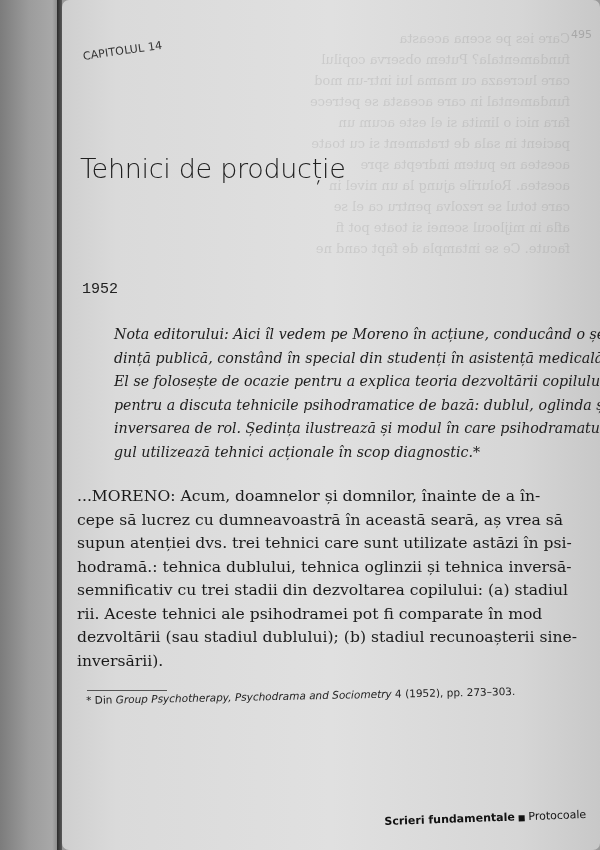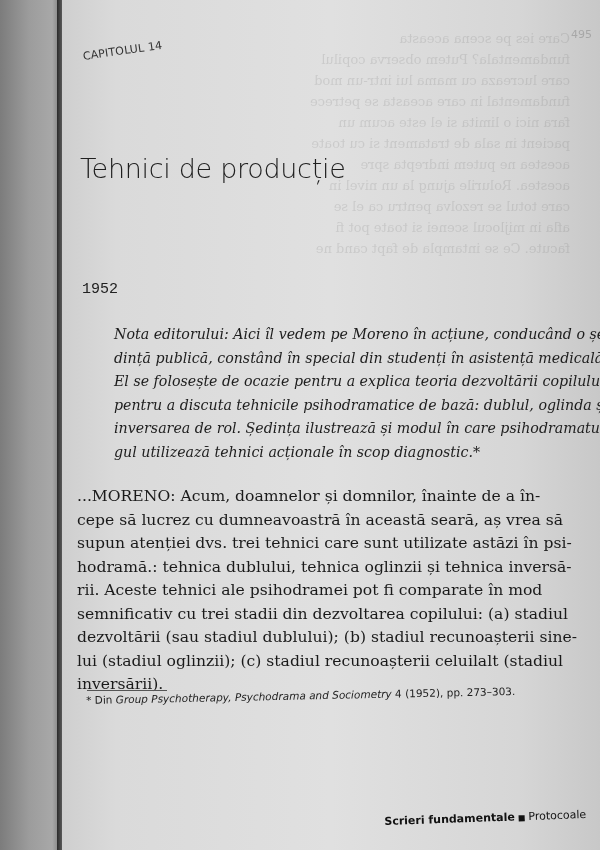--- a/index.html
+++ b/index.html
@@ -13,20 +13,21 @@
     background:linear-gradient(to right,#7c7c7c 0%,#9c9c9c 50%,#a8a8a8 90%,#8a8a8a 100%);
   }
   .spine {
     position:absolute; left:57px; top:0; width:5px; height:850px;
     background:linear-gradient(to right,#2a2a2a,#5a5a5a);
   }
   .page {
     position:absolute; left:62px; top:0; width:538px; height:850px;
     background:linear-gradient(to right,#cfcfcf 0%,#dadada 10%,#e0e0e0 50%,#d6d6d6 85%,#c8c8c8 100%);
     overflow:hidden;
+    border-radius:7px;
   }
   .bleed {
     position:absolute; right:30px; top:28px; width:260px; height:230px;
     color:rgba(60,60,60,0.12); font-size:13px; line-height:21px;
     overflow:hidden; transform:scaleX(-1); font-family:"DejaVu Serif", serif;
   }
   .bleed-num { position:absolute; right:8px; top:28px; color:rgba(60,60,60,0.25); font-size:11px; font-family:"DejaVu Sans", sans-serif;}
   .chapter {
     position:absolute; left:20px; top:50px;
     font-family:"DejaVu Sans", sans-serif; font-size:11px; color:#333;
@@ -96,24 +97,23 @@
     <p>pentru a discuta tehnicile psihodramatice de bază: dublul, oglinda și</p>
     <p>inversarea de rol. Ședința ilustrează și modul în care psihodramatur-</p>
     <p>gul utilizează tehnici acționale în scop diagnostic.*</p>
   </div>
 
   <div class="body">
     <p>...MORENO: Acum, doamnelor și domnilor, înainte de a în-</p>
     <p>cepe să lucrez cu dumneavoastră în această seară, aș vrea să</p>
     <p>supun atenției dvs. trei tehnici care sunt utilizate astăzi în psi-</p>
     <p>hodramă.: tehnica dublului, tehnica oglinzii și tehnica inversă-</p>
+    <p>semnificativ cu trei stadii din dezvoltarea copilului: (a) stadiul</p>
     <p>rii. Aceste tehnici ale psihodramei pot fi comparate în mod</p>
-    <p>semnificativ cu trei stadii din dezvoltarea copilului: (a) stadiul</p>
     <p>dezvoltării (sau stadiul dublului); (b) stadiul recunoașterii sine-</p>
-    <p>lui (stadiul oglinzii); (c) stadiul recunoașterii celuilalt (stadiul</p>
     <p>inversării).</p>
   </div>
 
   <div class="fn-rule"></div>
   <div class="footnote">
     <span>*</span>
     <span>Din </span><span class="it">Group Psychotherapy, Psychodrama and Sociometry</span><span> 4 (1952), pp. 273–303.</span>
   </div>
 
   <div class="running-footer">

